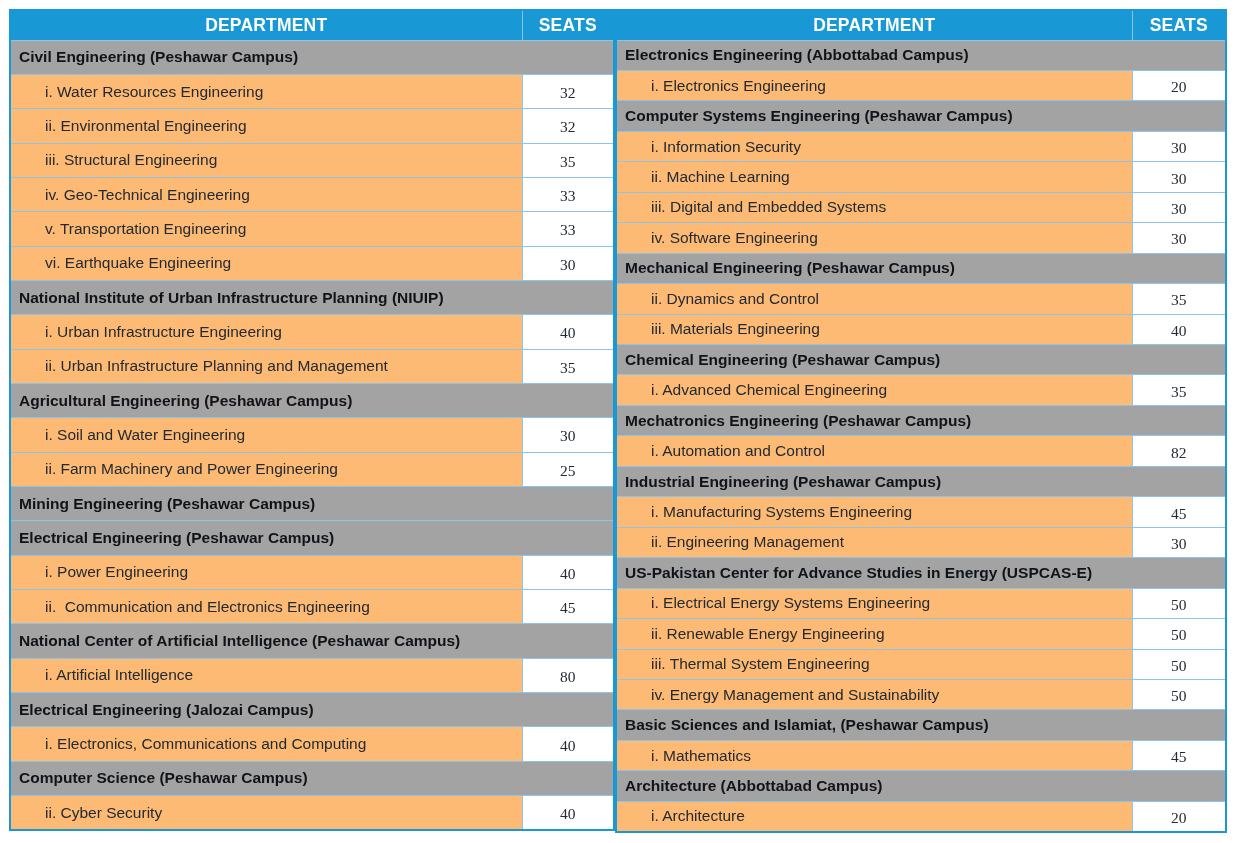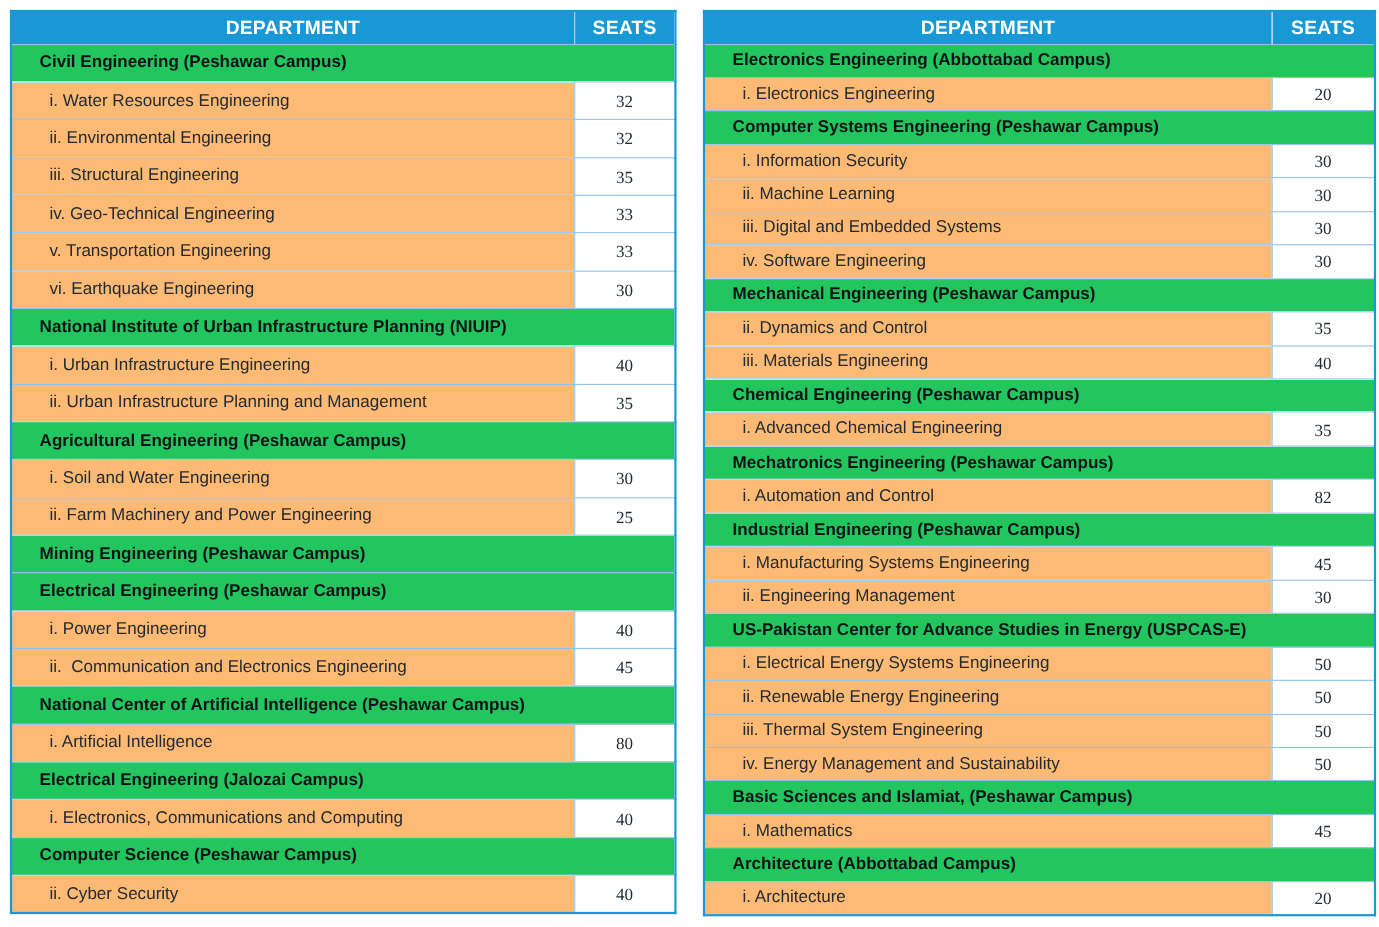--- a/index.html
+++ b/index.html
@@ -8,21 +8,20 @@
     background: #ffffff;
     width: 1254px;
     height: 843px;
     font-family: "Liberation Sans", sans-serif;
     overflow: hidden;
   }
   .wrap {
     display: flex;
     align-items: flex-start;
     padding: 9px 0 0 9px;
-    gap: 24px;
   }
   table {
     border-collapse: collapse;
     table-layout: fixed;
     border: 2px solid #1899D6;
   }
   table.t0 { width: 604px; height: 822px; }
   table.t1 { width: 610px; height: 824px; }
   th, td {
     border: 1px solid #8FC4E9;
@@ -35,25 +34,25 @@
   .t1 tbody tr { height: 23px; }
   th {
     background: #1899D6;
     color: #ffffff;
     font-size: 17.5px;
     font-weight: 700;
     text-align: center;
     letter-spacing: 0.2px;
   }
   tr.section td {
-    background: #22c55e;
+    background: #a3a3a3;
     font-weight: 700;
     color: #101418;
     font-size: 15.5px;
-    padding-left: 25px;
+    padding-left: 8px;
     white-space: pre;
   }
   tr.program td.prog {
     background: #fdba74;
     color: #232A31;
     font-size: 15.5px;
     padding-left: 34px;
     white-space: pre;
   }
   tr.program td.seats {

